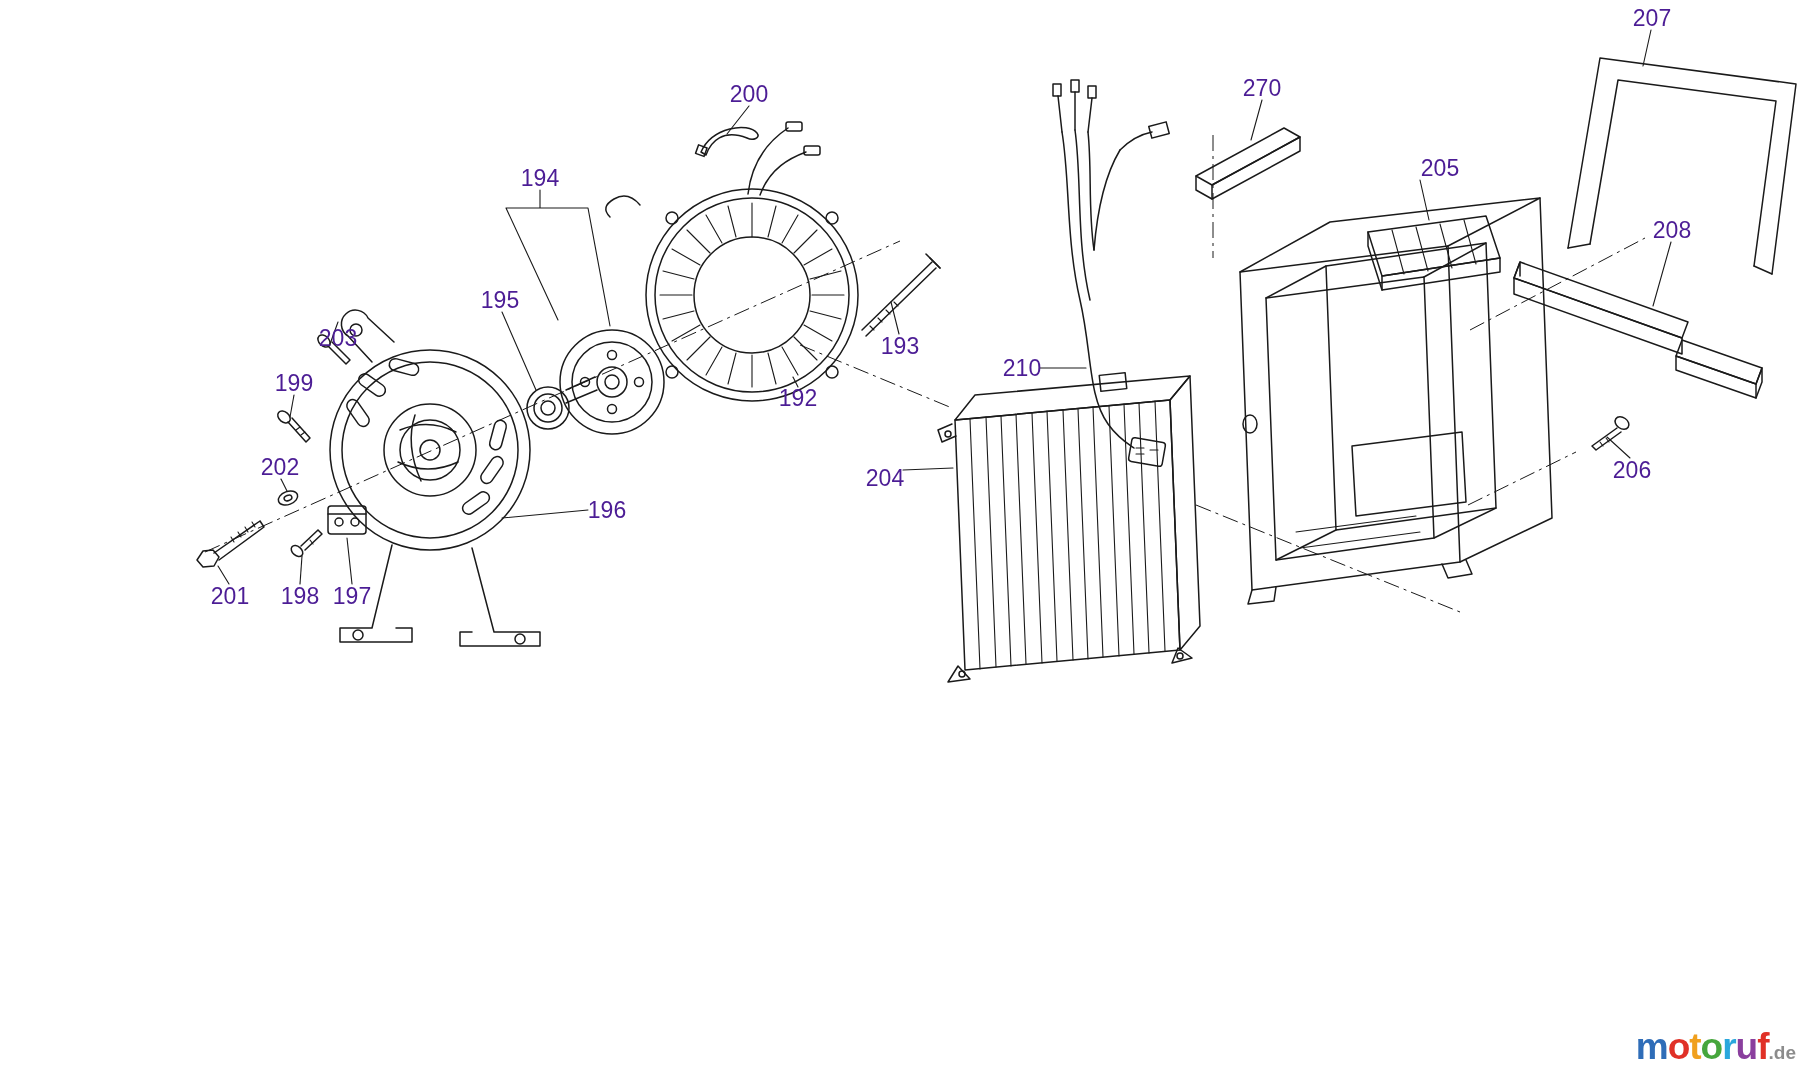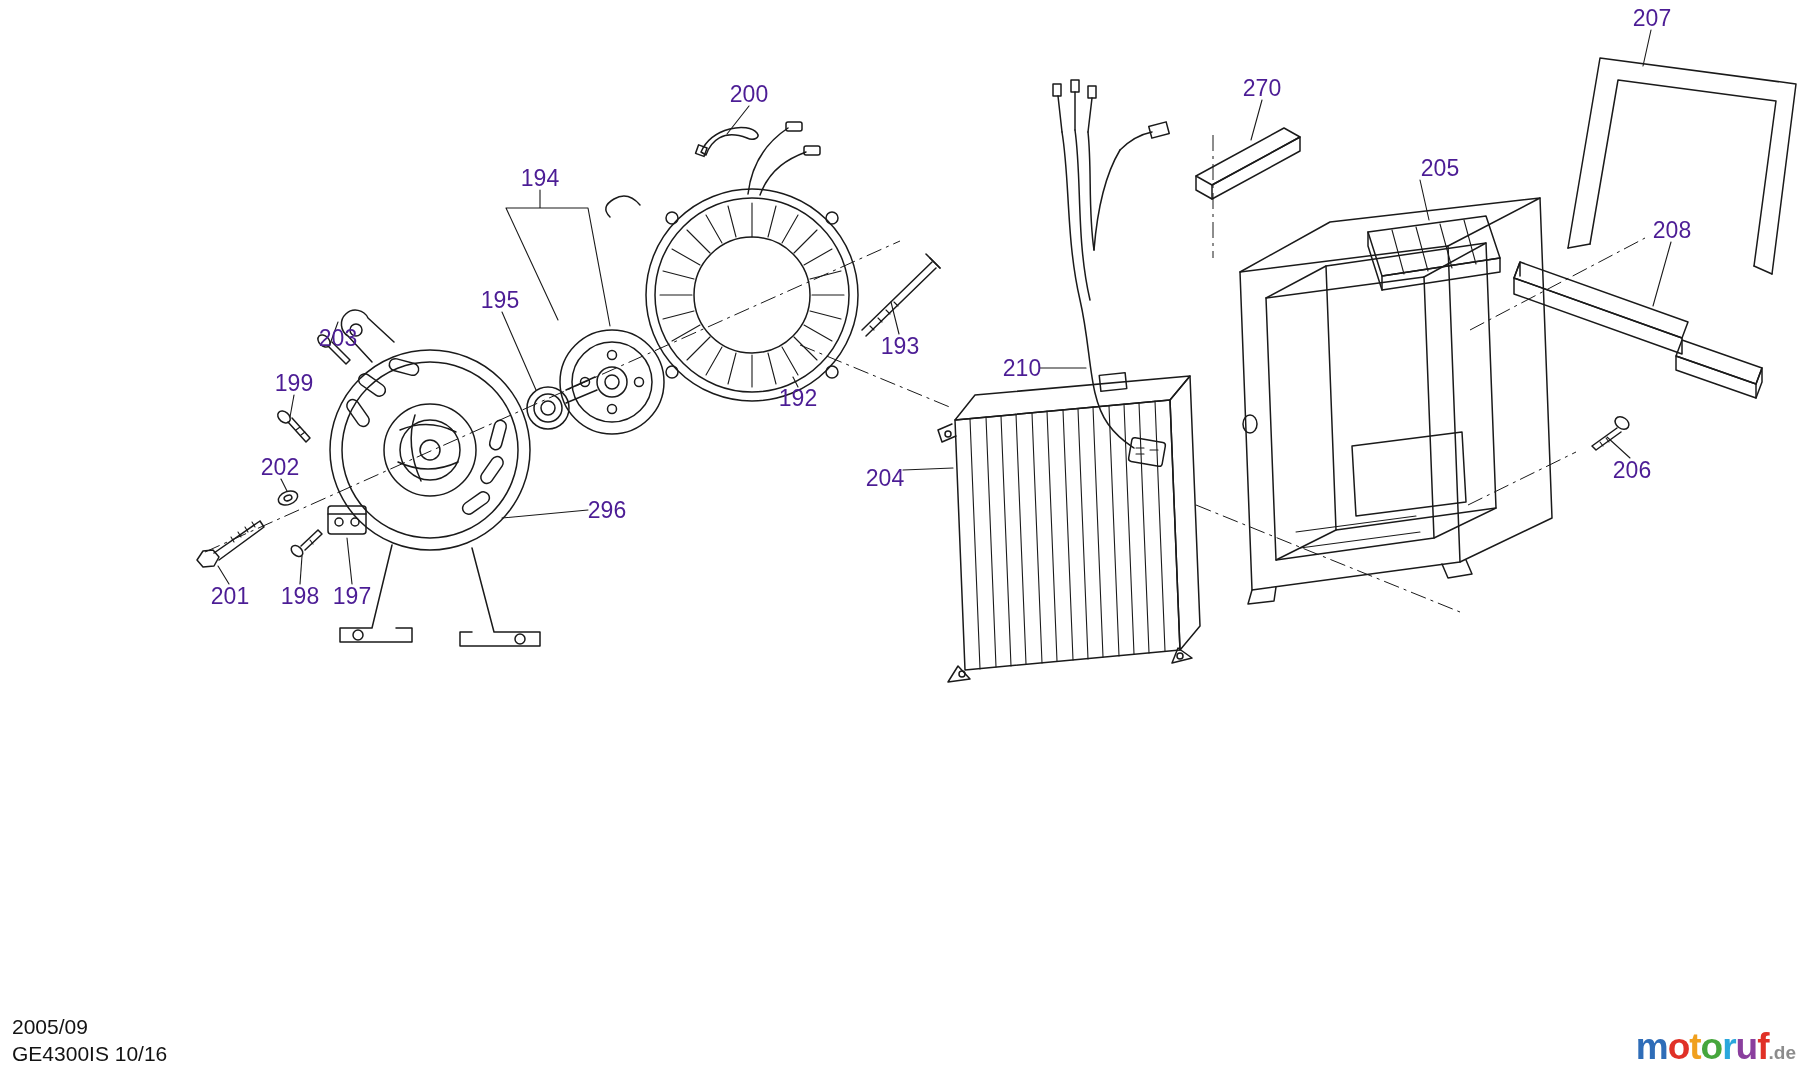--- a/index.html
+++ b/index.html
@@ -236,39 +236,35 @@
       <path class="thin" d="M1600,442 l3,4 M1606,438 l3,4"></path>
     </g>
 
   </svg>
 
   <div id="labels">
       <div class="part-label" style="left: 798px; top: 398px;">192</div>
       <div class="part-label" style="left: 900px; top: 346px;">193</div>
       <div class="part-label" style="left: 540px; top: 178px;">194</div>
       <div class="part-label" style="left: 500px; top: 300px;">195</div>
-      <div class="part-label" style="left: 607px; top: 510px;">296</div>
+      <div class="part-label" style="left: 607px; top: 510px;">196</div>
       <div class="part-label" style="left: 352px; top: 596px;">197</div>
       <div class="part-label" style="left: 300px; top: 596px;">198</div>
       <div class="part-label" style="left: 294px; top: 383px; text-align: center;">199</div>
       <div class="part-label" style="left: 749px; top: 94px;">200</div>
       <div class="part-label" style="left: 230px; top: 596px;">201</div>
       <div class="part-label" style="left: 280px; top: 467px;">202</div>
       <div class="part-label" style="left: 338px; top: 310px; margin-top: 28px;">203</div>
       <div class="part-label" style="left: 885px; top: 470px; margin-top: 8px;">204</div>
       <div class="part-label" style="left: 1420px; top: 168px; margin-left: 20px;">205</div>
       <div class="part-label" style="left: 1632px; top: 470px;">206</div>
       <div class="part-label" style="left: 1652px; top: 18px;">207</div>
       <div class="part-label" style="left: 1672px; top: 230px;">208</div>
       <div class="part-label" style="left: 1262px; top: 88px;">270</div>
       <div class="part-label" style="left: 1022px; top: 368px;">210</div>
     </div>
 
-  <div class="footer">
-    <div>2005/09</div>
-    <div>GE4300IS 10/16</div>
-  </div>
 
   <div class="brand">
     <span id="brand-letters"><span style="color: rgb(47, 109, 184);">m</span><span style="color: rgb(224, 49, 39);">o</span><span style="color: rgb(240, 160, 30);">t</span><span style="color: rgb(70, 166, 60);">o</span><span style="color: rgb(42, 167, 220);">r</span><span style="color: rgb(138, 63, 158);">u</span><span style="color: rgb(224, 49, 39);">f</span></span><span class="tld">.de</span>
   </div>
 
 </div>
 
 </body></html>

